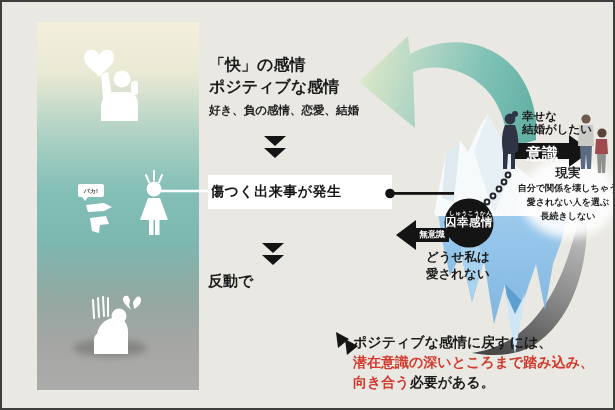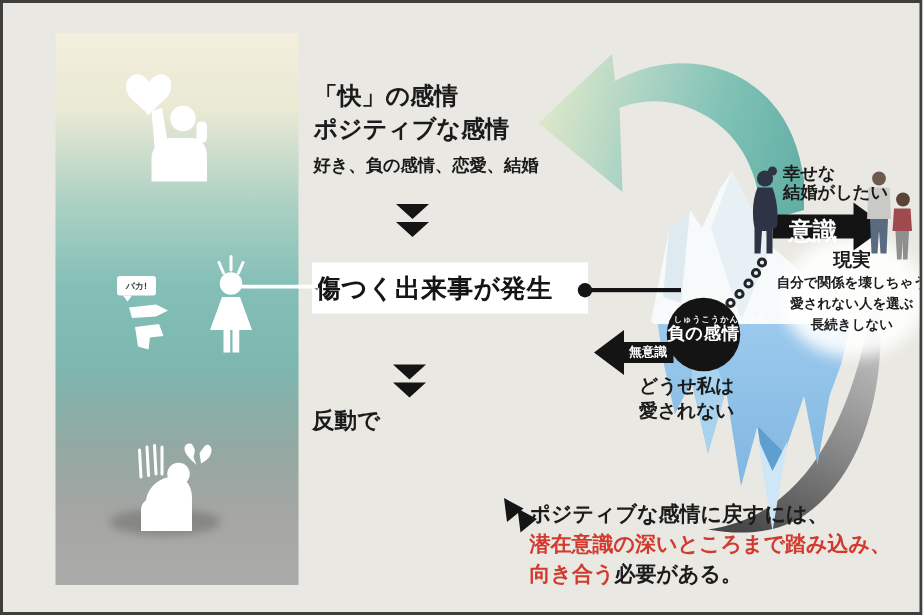--- a/index.html
+++ b/index.html
@@ -12,21 +12,21 @@
   .t{position:absolute;color:#1b1b1b;white-space:nowrap;font-family:"Liberation Sans",sans-serif;}
   .scene{position:absolute;left:0;top:0;z-index:3;pointer-events:none;}
   .z4{z-index:4;}
   .pos-title{left:207px;top:52px;font-size:16px;font-weight:700;line-height:22px;}
   .pos-sub{left:207px;top:101px;font-size:11.5px;font-weight:600;}
   .flow-arrow{z-index:4;width:22px;}
   .flow-arrow .tri{width:0;height:0;border-left:11px solid transparent;border-right:11px solid transparent;border-top:10px solid #141414;margin-bottom:2px;}
   .fa1{left:262px;top:134px;}
   .fa2{left:260px;top:241px;}
   .event-box{left:206px;top:173px;width:184px;height:34px;background:#ffffff;z-index:2;display:flex;align-items:center;}
-  .event-box span{font-size:17px;font-weight:700;color:#151515;padding-left:2px;letter-spacing:0.5px;}
+  .event-box span{font-size:14px;font-weight:700;color:#151515;padding-left:2px;letter-spacing:0.5px;}
   .event-sub{left:219px;top:210px;font-size:11.5px;font-weight:600;}
   .neg-title{left:206px;top:269px;font-size:15px;font-weight:700;line-height:20px;}
   .desire{left:520px;top:108px;font-size:11.5px;font-weight:700;line-height:13px;}
   .lbl-white{color:#ffffff;font-weight:700;text-align:center;}
   .conscious-lbl{left:513px;top:142px;width:54px;font-size:16px;}
   .unconscious-lbl{left:413px;top:227px;width:34px;font-size:8.5px;}
   .reality-title{left:537px;top:163px;width:58px;text-align:center;font-size:12.5px;font-weight:700;}
   .reality-lines{left:508px;top:179px;width:116px;text-align:center;font-size:9px;line-height:14.2px;font-weight:600;white-space:nowrap;}
   .furigana{left:431px;top:204px;width:72px;text-align:center;font-size:10px;transform:scale(0.55);transform-origin:50% 50%;color:#fff;font-weight:700;letter-spacing:1px;}
   .ball-lbl{left:437px;top:213px;width:60px;font-size:11.5px;letter-spacing:0.5px;}
@@ -221,21 +221,21 @@
   <div class="t z4 reality-title">現実</div>
   <div class="t z4 reality-lines">
     <div>自分で関係を壊しちゃう</div>
     <div>愛されない人を選ぶ</div>
     <div>長続きしない</div>
   </div>
 
   <div class="t z4 lbl-white unconscious-lbl">無意識</div>
 
   <div class="t z4 furigana">しゅうこうかんじょう</div>
-  <div class="t z4 lbl-white ball-lbl">負の感情</div>
+  <div class="t z4 lbl-white ball-lbl">囚幸感情</div>
 
   <div class="t z4 belief">
     <div>どうせ私は</div>
     <div>愛されない</div>
   </div>
 
   <div class="t z4 conclusion">
     <div class="blk">ポジティブな感情に戻すには、</div>
     <div class="red">潜在意識の深いところまで踏み込み、</div>
     <div>

